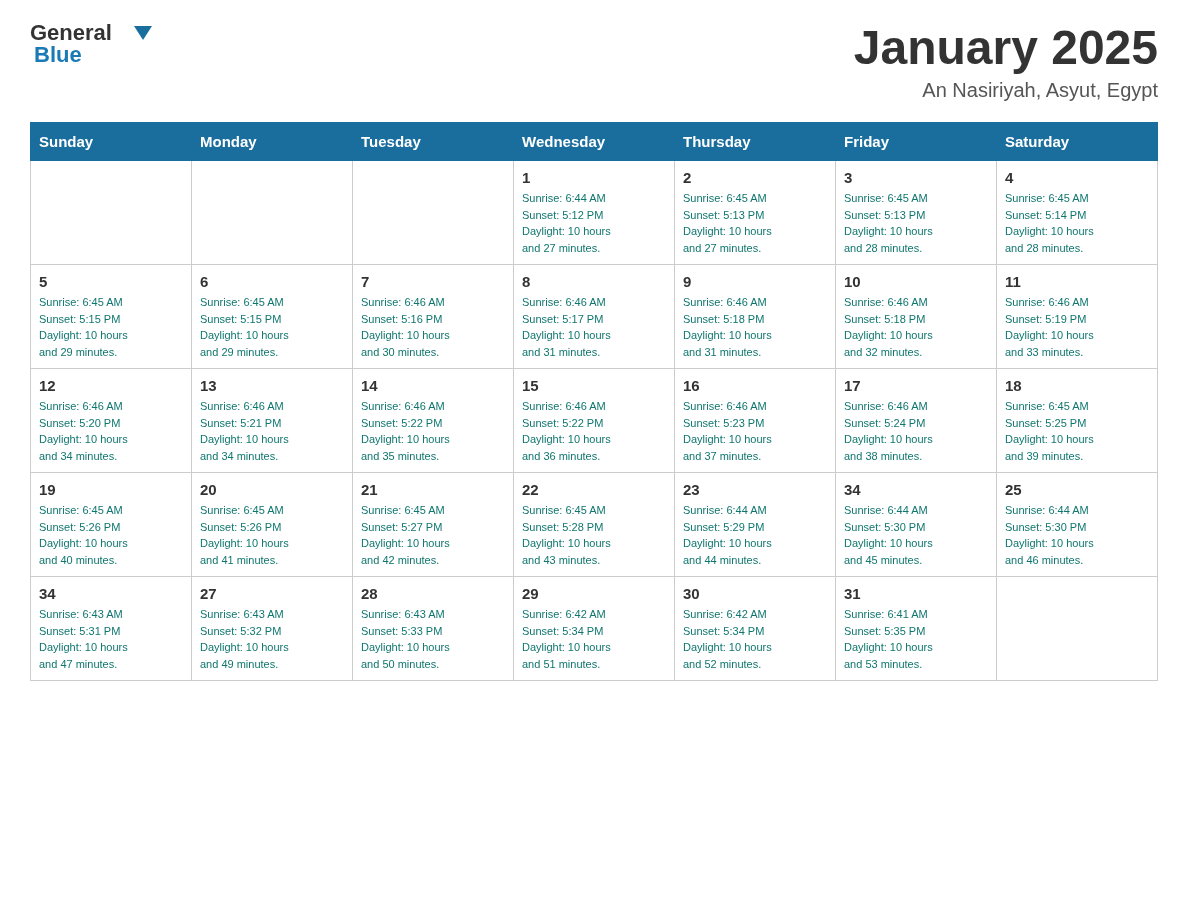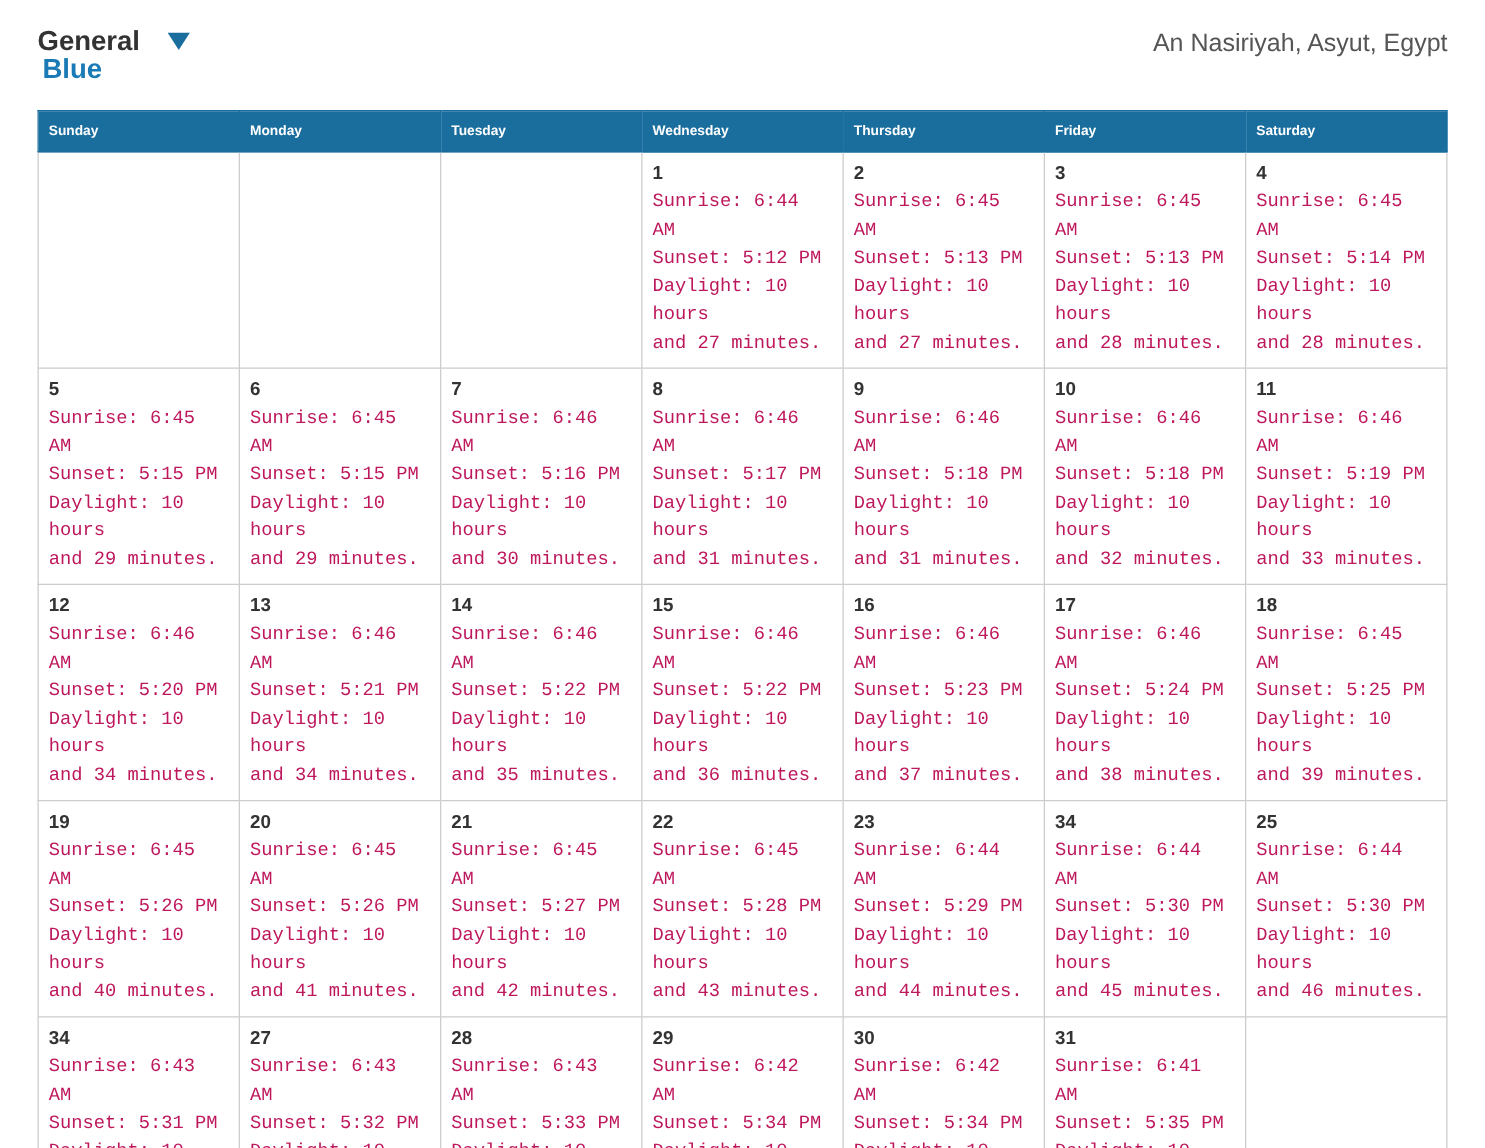--- a/index.html
+++ b/index.html
@@ -59,21 +59,21 @@
       margin-top: 4px;
     }
     .calendar-table {
       width: 100%;
       border-collapse: collapse;
       border: 1px solid #ccc;
     }
     .calendar-table thead tr th {
       background-color: #1a6e9e;
       color: #fff;
-      font-size: 11px;
+      font-size: 15px;
       font-weight: bold;
       padding: 10px 8px;
       text-align: left;
       border: 1px solid #1a6e9e;
     }
     .calendar-table tbody tr td {
       vertical-align: top;
       padding: 8px 8px;
       border: 1px solid #ccc;
       width: 14.28%;
@@ -82,24 +82,23 @@
       color: #333;
     }
     .day-number {
       font-size: 15px;
       font-weight: bold;
       color: #333;
       display: block;
       margin-bottom: 4px;
     }
     .day-info {
-      font-size: 15px;
+      font-size: 11px;
       line-height: 1.5;
-      color: #be185d;
-      font-family: Liberation Mono, monospace;
+      color: #0f766e;
     }
     .empty-cell {
       background: #fff;
     }
     .logo-icon {
       display: inline-flex;
       flex-direction: column;
       align-items: center;
       margin-left: 2px;
     }
@@ -115,20 +114,21 @@
         <svg width="18" height="14" viewBox="0 0 18 14">
           <polygon points="0,0 18,0 9,14" fill="#1a6e9e"></polygon>
         </svg>
       </span>
     </div>
     <div class="logo-row2">
       <span class="logo-blue">Blue</span>
     </div>
   </div>
   <div class="title-area">
+    <div class="page-title">January 2025</div>
     <div class="page-subtitle">An Nasiriyah, Asyut, Egypt</div>
   </div>
 </div>
 
 <table class="calendar-table">
   <thead>
     <tr>
     <th>Sunday</th>
         <th>Monday</th>
         <th>Tuesday</th>

